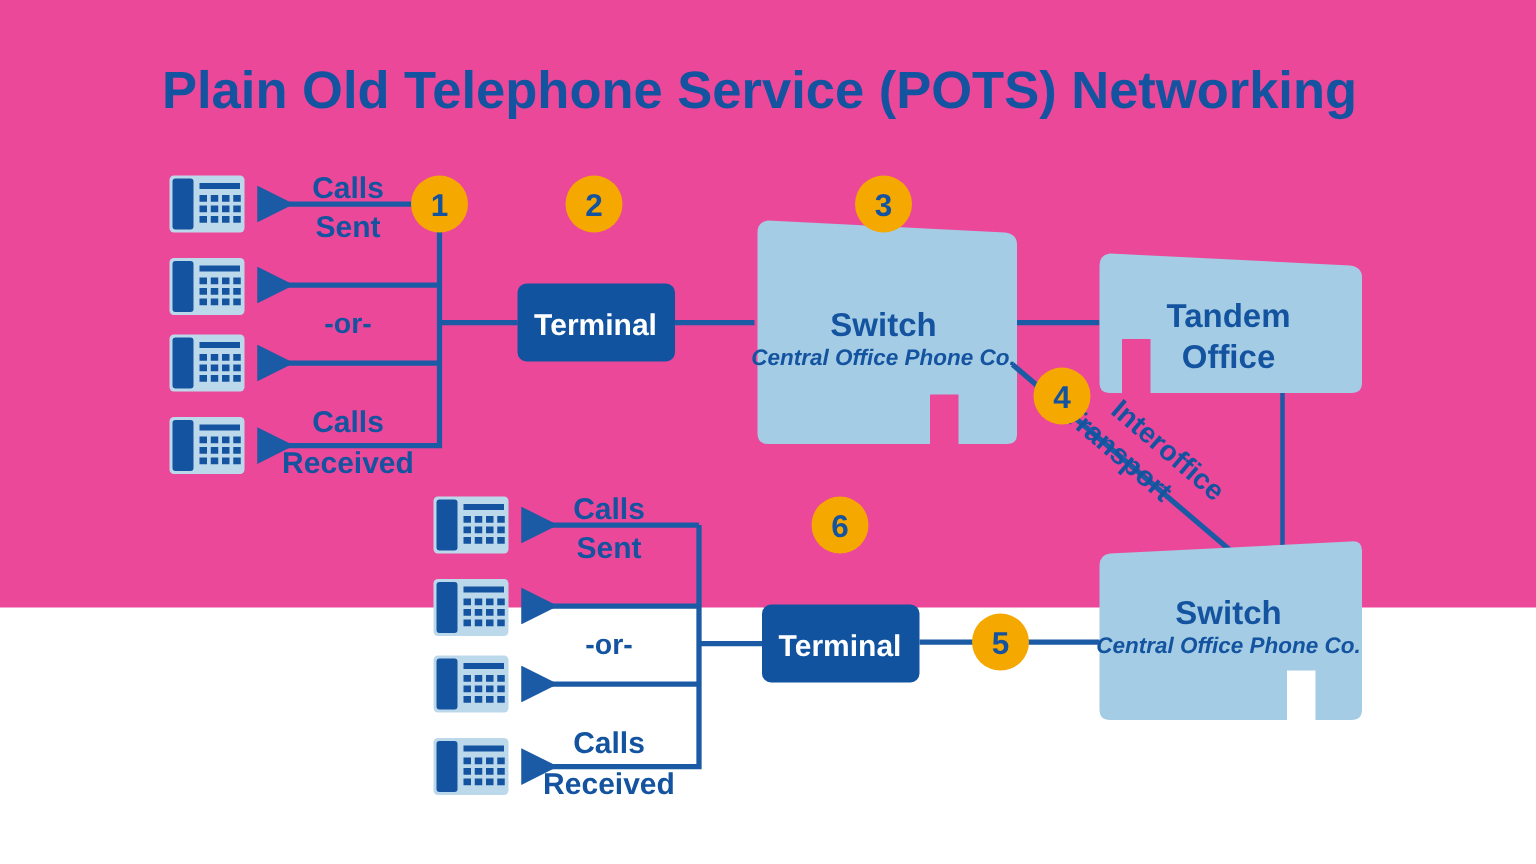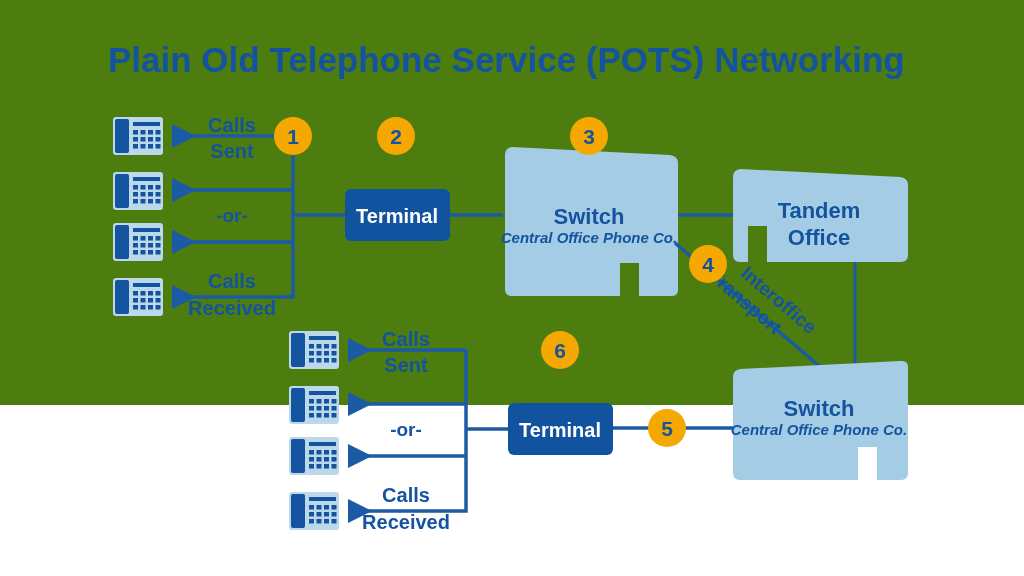--- a/index.html
+++ b/index.html
@@ -11,21 +11,21 @@
   body {
     font-family: "Liberation Sans", sans-serif;
     width: 1024px;
     height: 576px;
     overflow: hidden;
   }
   #stage {
     position: relative;
     width: 1024px;
     height: 405px;
-    background: #4d7c0f;
+    background: #ec4899;
   }
   #diagram-svg {
     position: absolute;
     left: 0;
     top: 0;
     width: 1024px;
     height: 576px;
   }
   .ttl {
     font-weight: bold;

